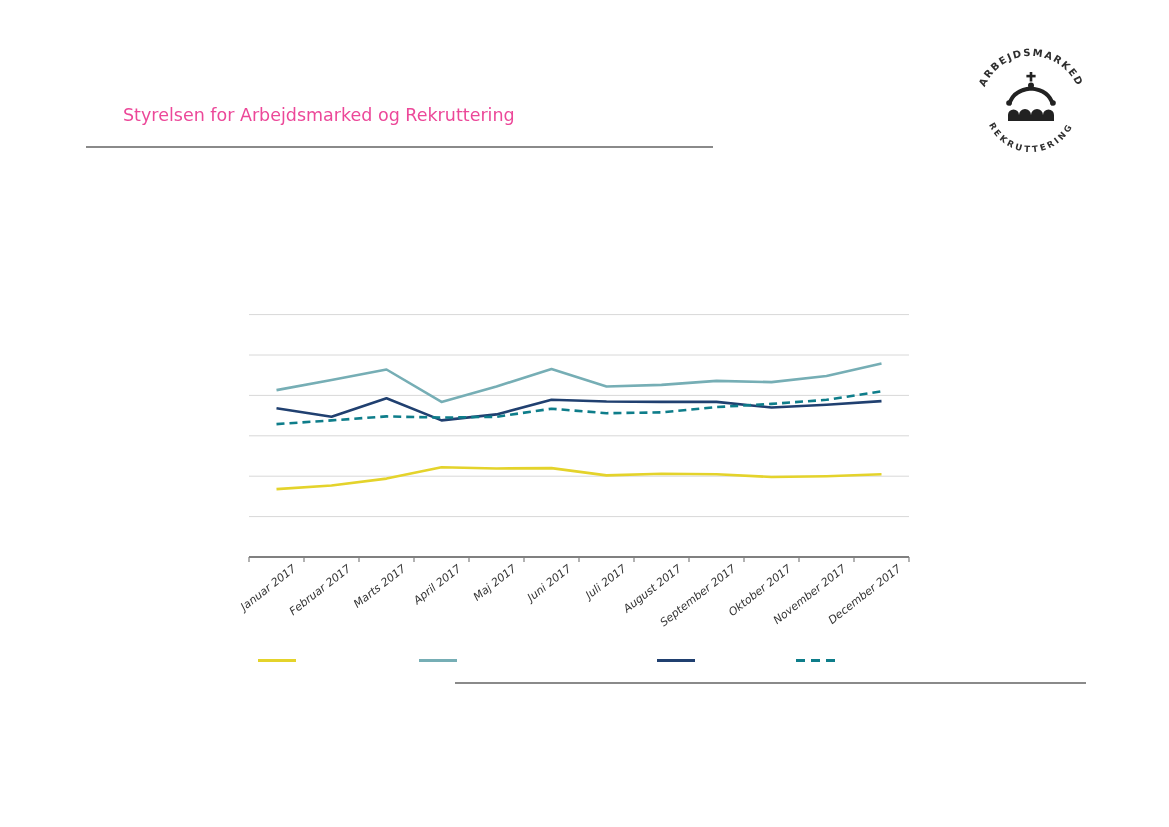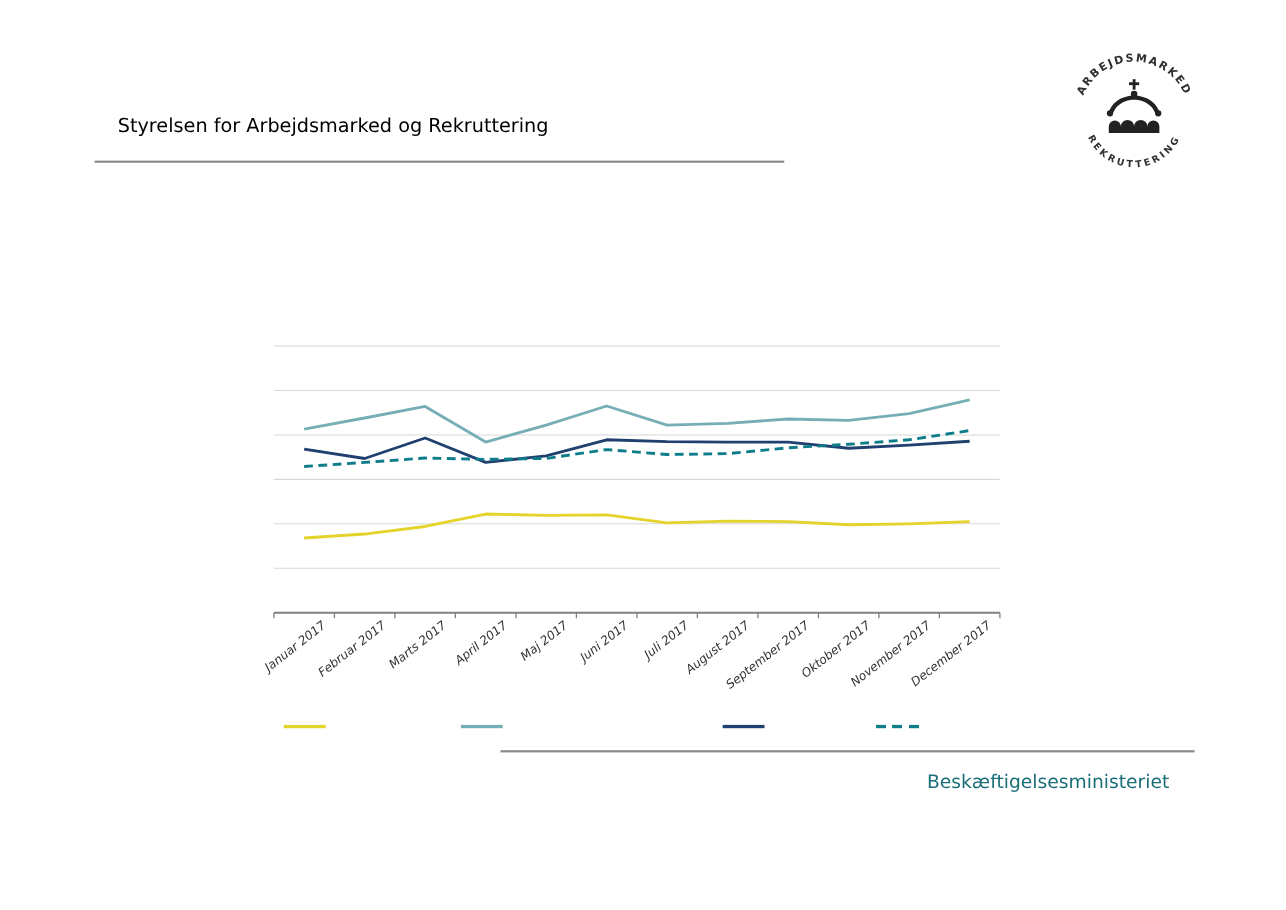--- a/index.html
+++ b/index.html
@@ -1,18 +1,18 @@
 <!DOCTYPE html>
 <html><head>
 <meta charset="utf-8">
 <style>
   html,body{margin:0;padding:0;background:#fff;}
   .page{position:relative;width:1169px;height:827px;background:#ffffff;overflow:hidden;
         font-family:"DejaVu Sans","Liberation Sans",sans-serif;}
-  .title{position:absolute;left:107px;top:105px;font-size:17.5px;color:#000000;}
+  .title{position:absolute;left:123px;top:105px;font-size:17.5px;color:#ec4899;}
   .header-rule{position:absolute;left:86px;top:146px;width:627px;height:2px;background:#8a8a8a;}
   .logo{position:absolute;left:968px;top:43px;width:126px;height:126px;}
   .chart-wrap{position:absolute;left:230px;top:290px;width:700px;height:290px;}
   .xlabels{position:absolute;left:0;top:0;width:1169px;height:0;}
   .xlabel{position:absolute;top:562px;white-space:nowrap;font-size:11px;font-style:italic;
           color:#333;transform:rotate(-38deg);transform-origin:100% 0;}
   .legend{position:absolute;left:0;top:0;width:1169px;height:0;}
   .swatch{position:absolute;top:659px;height:3px;}
   .footer-rule{position:absolute;left:455px;top:682px;width:631px;height:2px;background:#8a8a8a;}
   .footer-text{position:absolute;right:106px;top:701px;font-size:17px;color:#1A6E78;}
@@ -93,15 +93,14 @@
     </div>
 
   <div class="legend" id="legend">
       <div class="swatch" style="left: 258px; width: 38px; background: rgb(228, 211, 43);"></div>
       <div class="swatch" style="left: 419px; width: 38px; background: rgb(118, 174, 181);"></div>
       <div class="swatch" style="left: 657px; width: 38px; background: rgb(32, 64, 112);"></div>
       <div class="swatch" style="left: 796px; width: 40px; background: repeating-linear-gradient(90deg, rgb(14, 125, 138) 0px, rgb(14, 125, 138) 9px, transparent 9px, transparent 15px);"></div>
     </div>
 
   <div class="footer-rule"></div>
-  <div class="footer-text">Beskæftigelsesministeriet</div>
 
 </div>
 
 </body></html>

